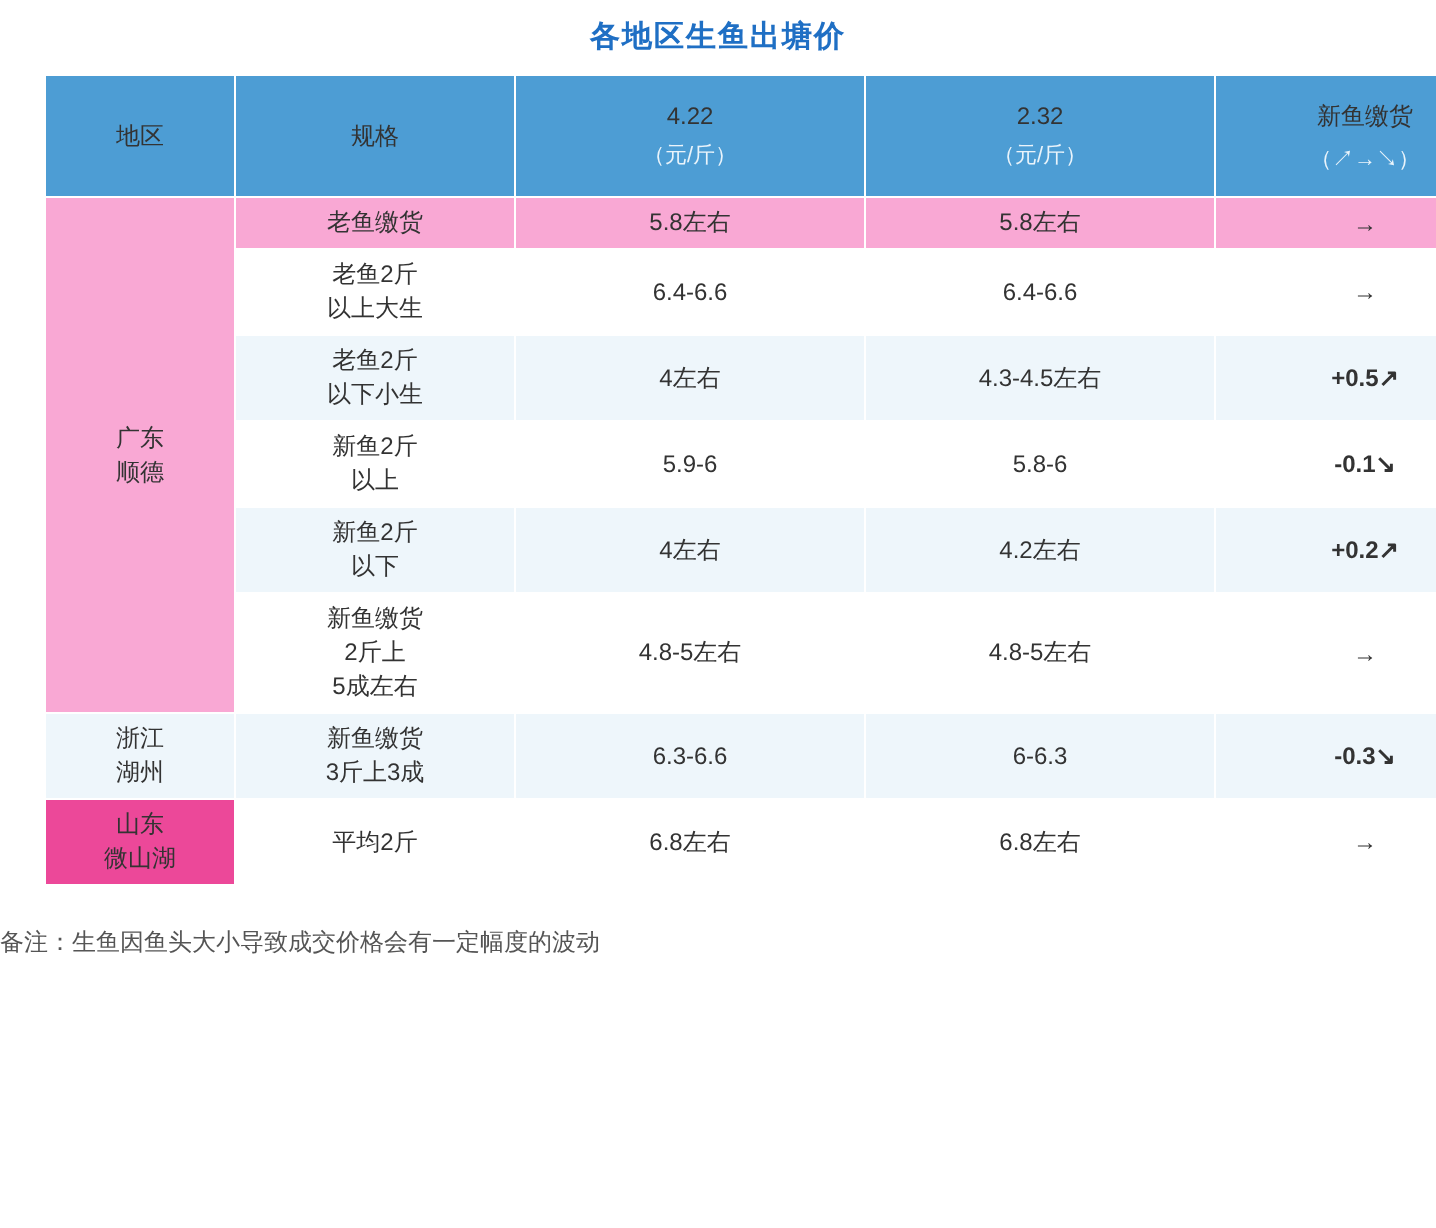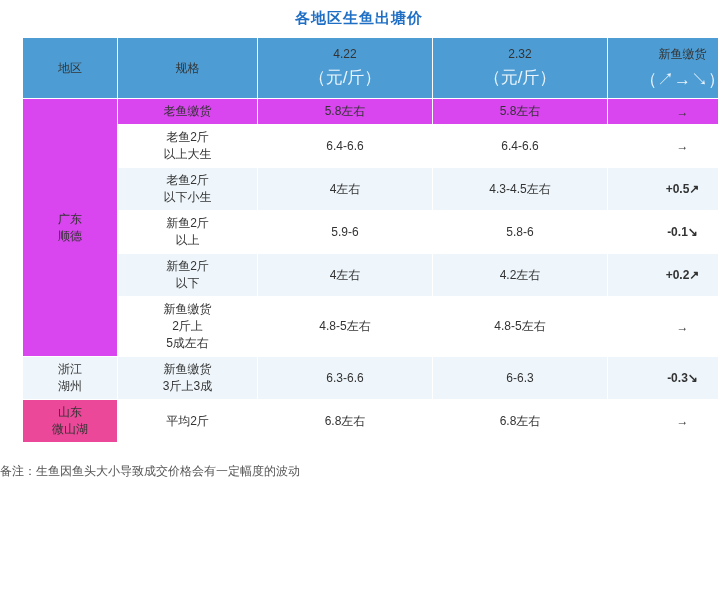--- a/index.html
+++ b/index.html
@@ -44,21 +44,21 @@
   }
   thead th {
     background: #4d9dd4;
     color: #ffffff;
     font-weight: normal;
     font-size: 12.5px;
     height: 52px;
   }
   thead th .sub {
     display: block;
-    font-size: 17px;
+    font-size: 11px;
     margin-top: 5px;
     color: #eaf4fb;
   }
   .col-region { width: 95px; }
   .col-spec { width: 140px; }
   .col-d1 { width: 175px; }
   .col-d2 { width: 175px; }
   .col-chg { width: 150px; }
 
   td.region {
@@ -72,21 +72,21 @@
   }
   td.region.plain {
     background: #ec4899;
     font-family: Liberation Serif, serif;
   }
   td.spec {
     line-height: 17px;
   }
   tr.white td { background: #ffffff; }
   tr.light td { background: #eef6fb; }
-  tr.dark td { background: #d946ef; }
+  tr.dark td { background: #f9a8d4; }
 
   .chg-up { color: #d0021b; font-weight: bold; }
   .chg-down { color: #2ea12e; font-weight: bold; }
   .chg-flat { color: #333333; font-size: 13px; }
 
   .note {
     margin-top: 20px;
     font-size: 12px;
     color: #555555;
   }

